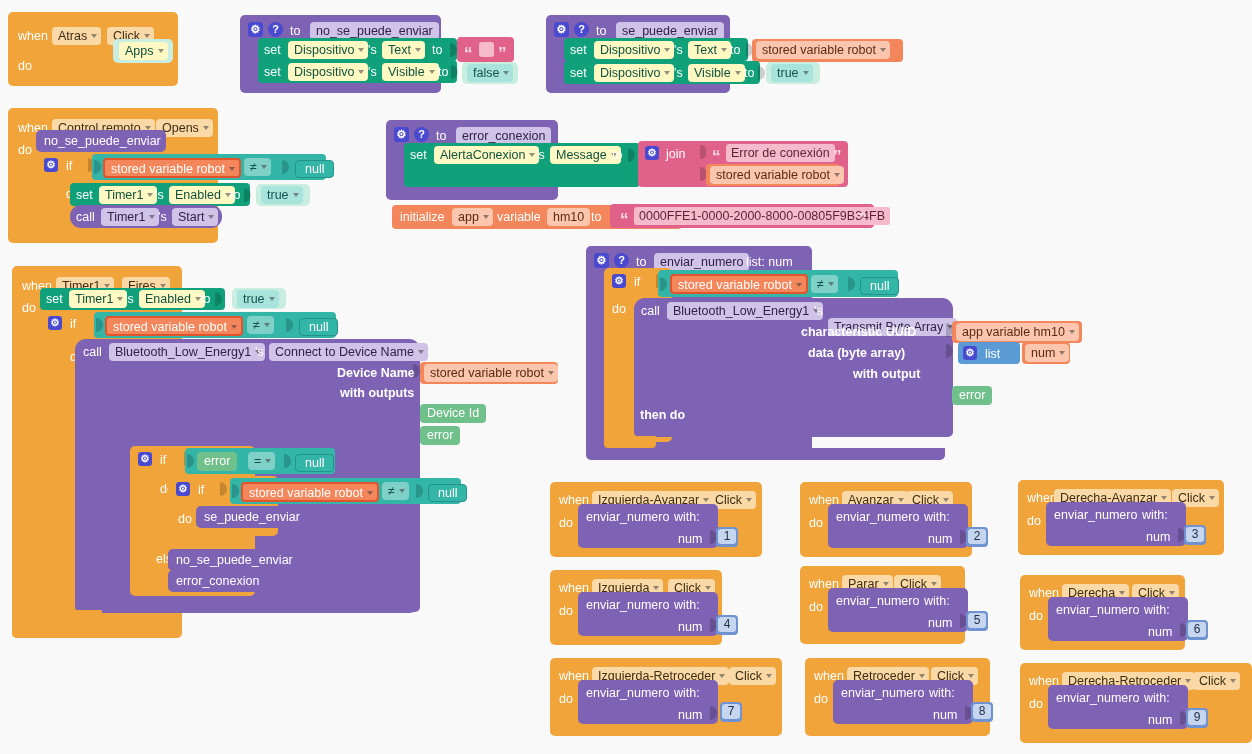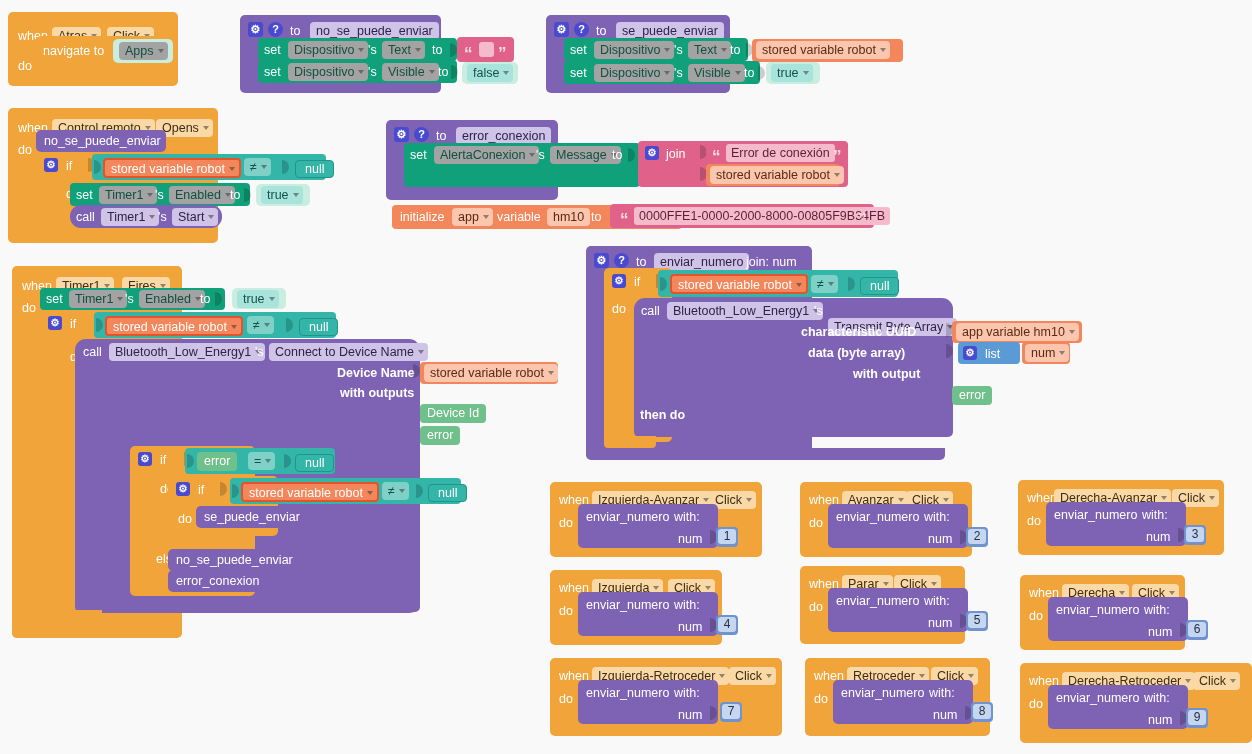--- a/index.html
+++ b/index.html
@@ -56,21 +56,21 @@
     position: absolute;
     right: 4px; top: 7px;
     border-left: 3.5px solid transparent;
     border-right: 3.5px solid transparent;
     border-top: 4px solid rgba(60,60,60,.55);
   }
   .field.nodd { padding-right: 6px; }
   .field.nodd::after { display: none; }
 
   .f-event   { background: #fbd9a6; color: #3b2d14; }
-  .f-green   { background: #a3a3a3; color: #10503f; }
+  .f-green   { background: #fef9c3; color: #10503f; }
   .f-teal    { background: #a8e3dc; color: #14534d; }
   .f-purple  { background: #cfc3e8; color: #2f2247; }
   .f-proc    { background: #cfc3e8; color: #2f2247; }
   .f-orange  { background: #fbc6ad; color: #5a2a14; }
 
   
   .quote {
     position: absolute;
     color: #ffd9e4;
     font-size: 17px;
@@ -169,24 +169,20 @@
 <body>
 
 <div id="workspace">
 
   <div class="blk event" style="left:8px; top:12px; width:170px; height:74px;">
     <span class="lbl" style="left:10px; top:17px;">when</span>
     <span class="field f-event" style="left:44px; top:15px;">Atras</span>
     <span class="field f-event" style="left:99px; top:15px;">Click</span>
     <span class="lbl" style="left:10px; top:47px;">do</span>
   </div>
-  <div class="blk event" style="left:35px; top:36px; width:143px; height:30px; background:#f0a43a; border-radius:6px;">
-    <span class="lbl" style="left:8px; top:8px;">navigate to</span>
-    <span class="socket" style="left:88px; top:8px;"></span>
-  </div>
   <div class="blk" style="left:113px; top:39px; width:60px; height:24px; background:#c9eddf; border-radius:5px;">
     <span class="field f-green" style="left:6px; top:3px;">Apps</span>
   </div>
 
   <div class="blk proc" style="left:240px; top:15px; width:201px; height:78px;">
     <span class="gear" style="left:8px; top:7px;">⚙</span>
     <span class="help" style="left:28px; top:7px;">?</span>
     <span class="lbl" style="left:50px; top:9px;">to</span>
     <span class="field f-proc nodd" style="left:70px; top:7px;">no_se_puede_enviar</span>
   </div>
@@ -416,21 +412,21 @@
 
   <div class="blk" style="left:75px; top:600px; width:345px; height:12px; background:#7e62b3; border-radius:0 0 5px 5px;"></div>
   <div class="blk" style="left:40px; top:610px; width:62px; height:14px; background:#f0a43a; border-radius:0 0 4px 4px;"></div>
   <div class="blk" style="left:12px; top:624px; width:154px; height:14px; background:#f0a43a; border-radius:0 0 5px 5px;"></div>
 
   <div class="blk proc" style="left:586px; top:246px; width:226px; height:210px;">
     <span class="gear" style="left:8px; top:7px;">⚙</span>
     <span class="help" style="left:28px; top:7px;">?</span>
     <span class="lbl" style="left:50px; top:9px;">to</span>
     <span class="field f-proc nodd" style="left:68px; top:7px;">enviar_numero</span>
-    <span class="lbl" style="left:160px; top:9px;">join: num</span>
+    <span class="lbl" style="left:160px; top:9px;">list: num</span>
   </div>
   <div class="blk ctrl" style="left:604px; top:268px; width:68px; height:174px;">
     <span class="gear sm" style="left:8px; top:6px;">⚙</span>
     <span class="lbl" style="left:30px; top:7px;">if</span>
     <span class="socket" style="left:52px; top:6px;"></span>
     <span class="lbl" style="left:8px; top:34px;">do</span>
   </div>
   <div class="blk logicT" style="left:658px; top:270px; width:240px; height:27px;">
     <span class="socket" style="left:2px; top:7px;"></span>
     <span class="field f-orange" style="left:12px; top:4px; background:#f3865a; border:2px solid #e2542c; color:#fff; height:20px; line-height:16px;">stored variable robot</span>

